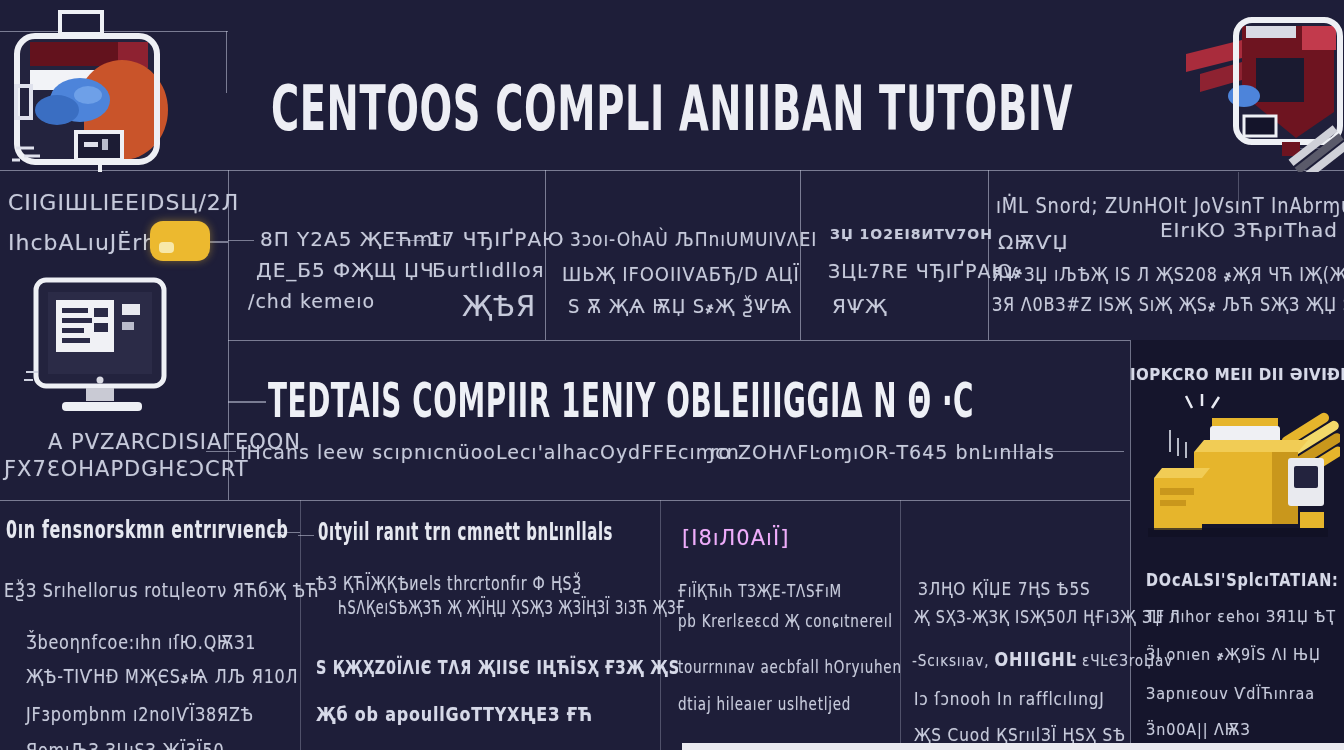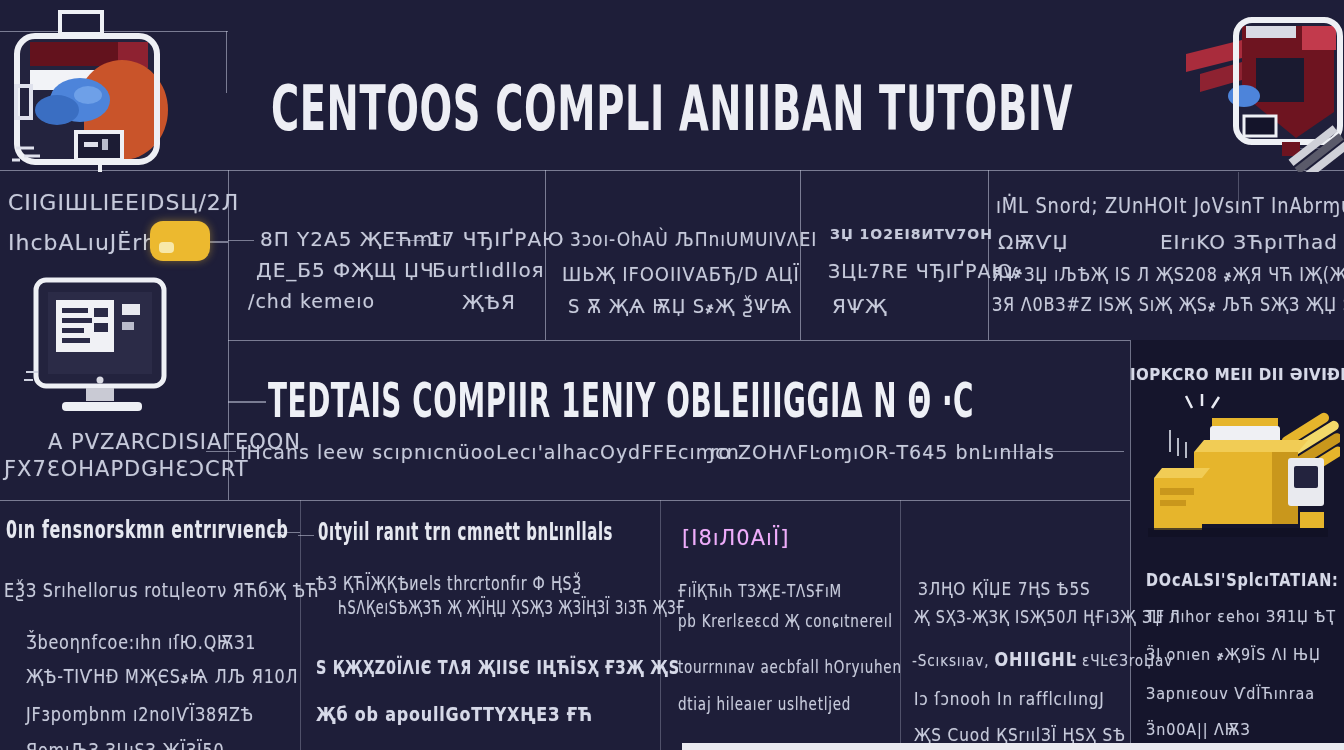--- a/index.html
+++ b/index.html
@@ -126,33 +126,33 @@
   </svg>
 
   <div class="g" style="left:4px;top:430px;font-size:21px;margin-left:44px;">A PVZARCDISIAΓEOON</div>
   <div class="g" style="left:4px;top:457px;font-size:21px;">ƑX7ƐOHAPDǤHƐƆCRT</div>
 
   <div class="g" style="left:260px;top:227px;font-size:20px;">8П Y2А5 ҖЕЋmtı</div>
   <div class="g" style="left:256px;top:258px;font-size:20px;">ДЕ_Б5 ФҖЩ ЏЧ</div>
   <div class="g" style="left:248px;top:290px;font-size:19px;">∕chd kemeıo</div>
   <div class="g" style="left:428px;top:227px;font-size:20px;">17 ЧЂІҐРАЮ</div>
   <div class="g" style="left:432px;top:258px;font-size:20px;">Ƃurtlıdlloя</div>
-  <div class="g" style="left:462px;top:290px;font-size:20px;">ҖѢЯ</div>
+  <div class="g" style="left:462px;top:290px;font-size:28px;">ҖѢЯ</div>
 
   <div class="g sxL sx90" style="left:570px;top:228px;font-size:19px;">3ɔoı-OhAÙ ЉПnıUMUIVΛEI</div>
   <div class="g sxL sx90" style="left:562px;top:262px;font-size:20px;">ШЬҖ ІFООІІVАБЂ/D АЦЇ</div>
   <div class="g sxL sx90" style="left:568px;top:294px;font-size:20px;">Ѕ Ѫ ҖѦ ѬЏ Ѕ҂Җ ѮѰѨ</div>
 
   <div class="g" style="left:830px;top:226px;font-size:14px;font-weight:bold;">ЗЏ 1О2ЕІ8ИТV7ОН</div>
   <div class="g" style="left:828px;top:260px;font-size:19px;">ЗЦĿ7RЕ ЧЂІҐРАЮ҂</div>
   <div class="g" style="left:832px;top:294px;font-size:20px;text-align:right;">ЯѰҖ</div>
 
   <div class="g sxL sx85" style="left:996px;top:194px;font-size:21px;">ıṀL Snord; ZUnHOIt JoVsınT InAbrɱuırrıoc</div>
   <div class="g" style="left:998px;top:230px;font-size:20px;">ΩѬѴЏ</div>
-  <div class="g" style="right:6px;top:230px;font-size:20px;">EIrıKO ЗЋpıThad</div>
+  <div class="g" style="right:6px;top:218px;font-size:20px;">EIrıKO ЗЋpıThad</div>
   <div class="g sxL sx80" style="left:992px;top:262px;font-size:20px;">ЯѰ ЗЏ ıЉѢҖ ІЅ Л ҖЅ208 ҂ҖЯ ЧЋ ІҖ(ҖR0БЗҖ</div>
   <div class="g sxL sx80" style="left:992px;top:292px;font-size:20px;">ЗЯ Λ0ВЗ#Z ІЅҖ ЅıҖ ҖЅ҂ ЉЋ ЅҖЗ ҖЏ ЅЅ ҖЅ(ЏЗ</div>
 
   <div id="mb-head">TEDTAIS COMPIIR 1ENIY OBLEIIIGGIΔ N Θ ·C</div>
   <div class="g" style="left:240px;top:441px;font-size:19px;">IHcans leew scıpnıcnüooLecı'alhacOydFFEcıɱcn</div>
   <div class="g" style="left:710px;top:441px;font-size:19px;">ro ZOHΛFĿoɱıOR-Т645 bnĿınllals</div>
 
   <div id="right-panel"></div>
   <div class="g gb" style="left:1130px;top:366px;width:214px;text-align:center;font-size:15px;letter-spacing:.5px;">IOPKCRO MEII DII ƏIVIƉIIOUS</div>
 

